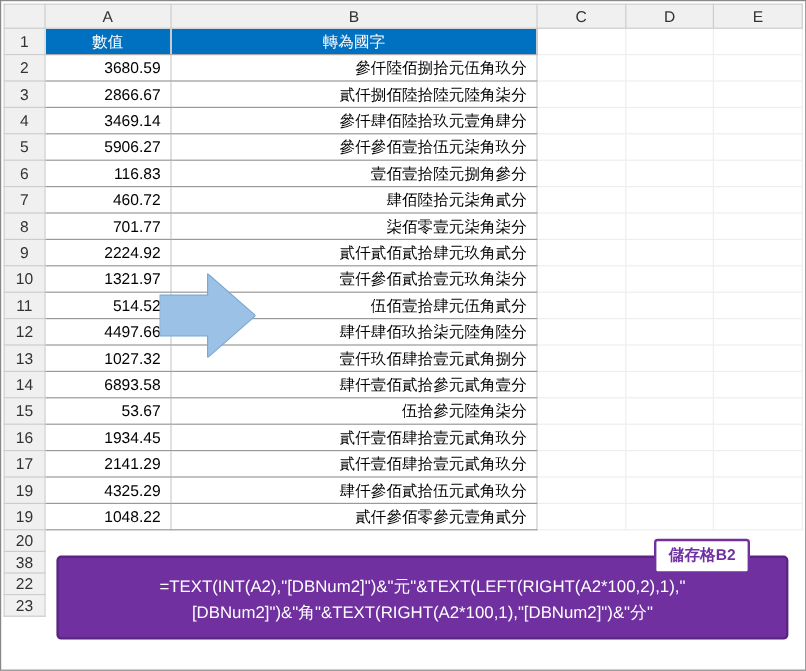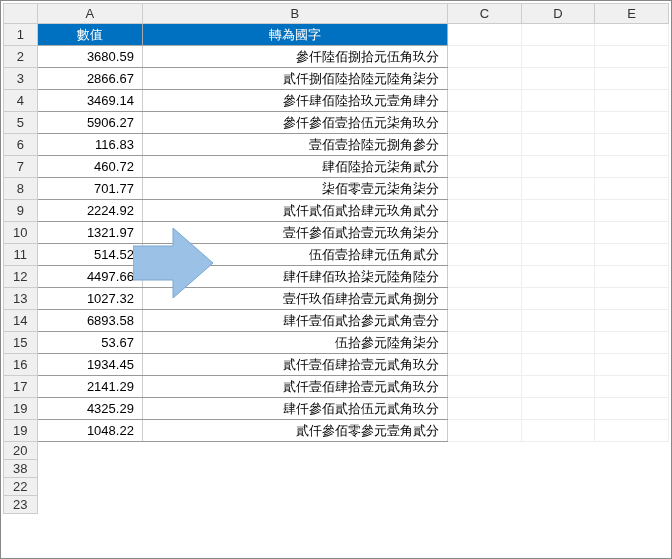--- a/index.html
+++ b/index.html
@@ -298,13 +298,17 @@
         </tr>
 </tbody>
     </table>
 
 <div class="arrow-container">
   <svg viewBox="0 0 80 70" width="80" height="70">
     <path d="M 0 18 L 40 18 L 40 0 L 80 35 L 40 70 L 40 52 L 0 52 Z" fill="#9bc2e6" stroke="#7ba7d0" stroke-width="1"></path>
   </svg>
 </div>
 
+<div class="formula-box">
+  <div class="formula-tag">儲存格B2</div>
+  <span>=TEXT(INT(A2),"[DBNum2]")&amp;"元"&amp;TEXT(LEFT(RIGHT(A2*100,2),1),"[DBNum2]")&amp;"角"&amp;TEXT(RIGHT(A2*100,1),"[DBNum2]")&amp;"分"</span>
+</div>
 </div>
 
 </body></html>

